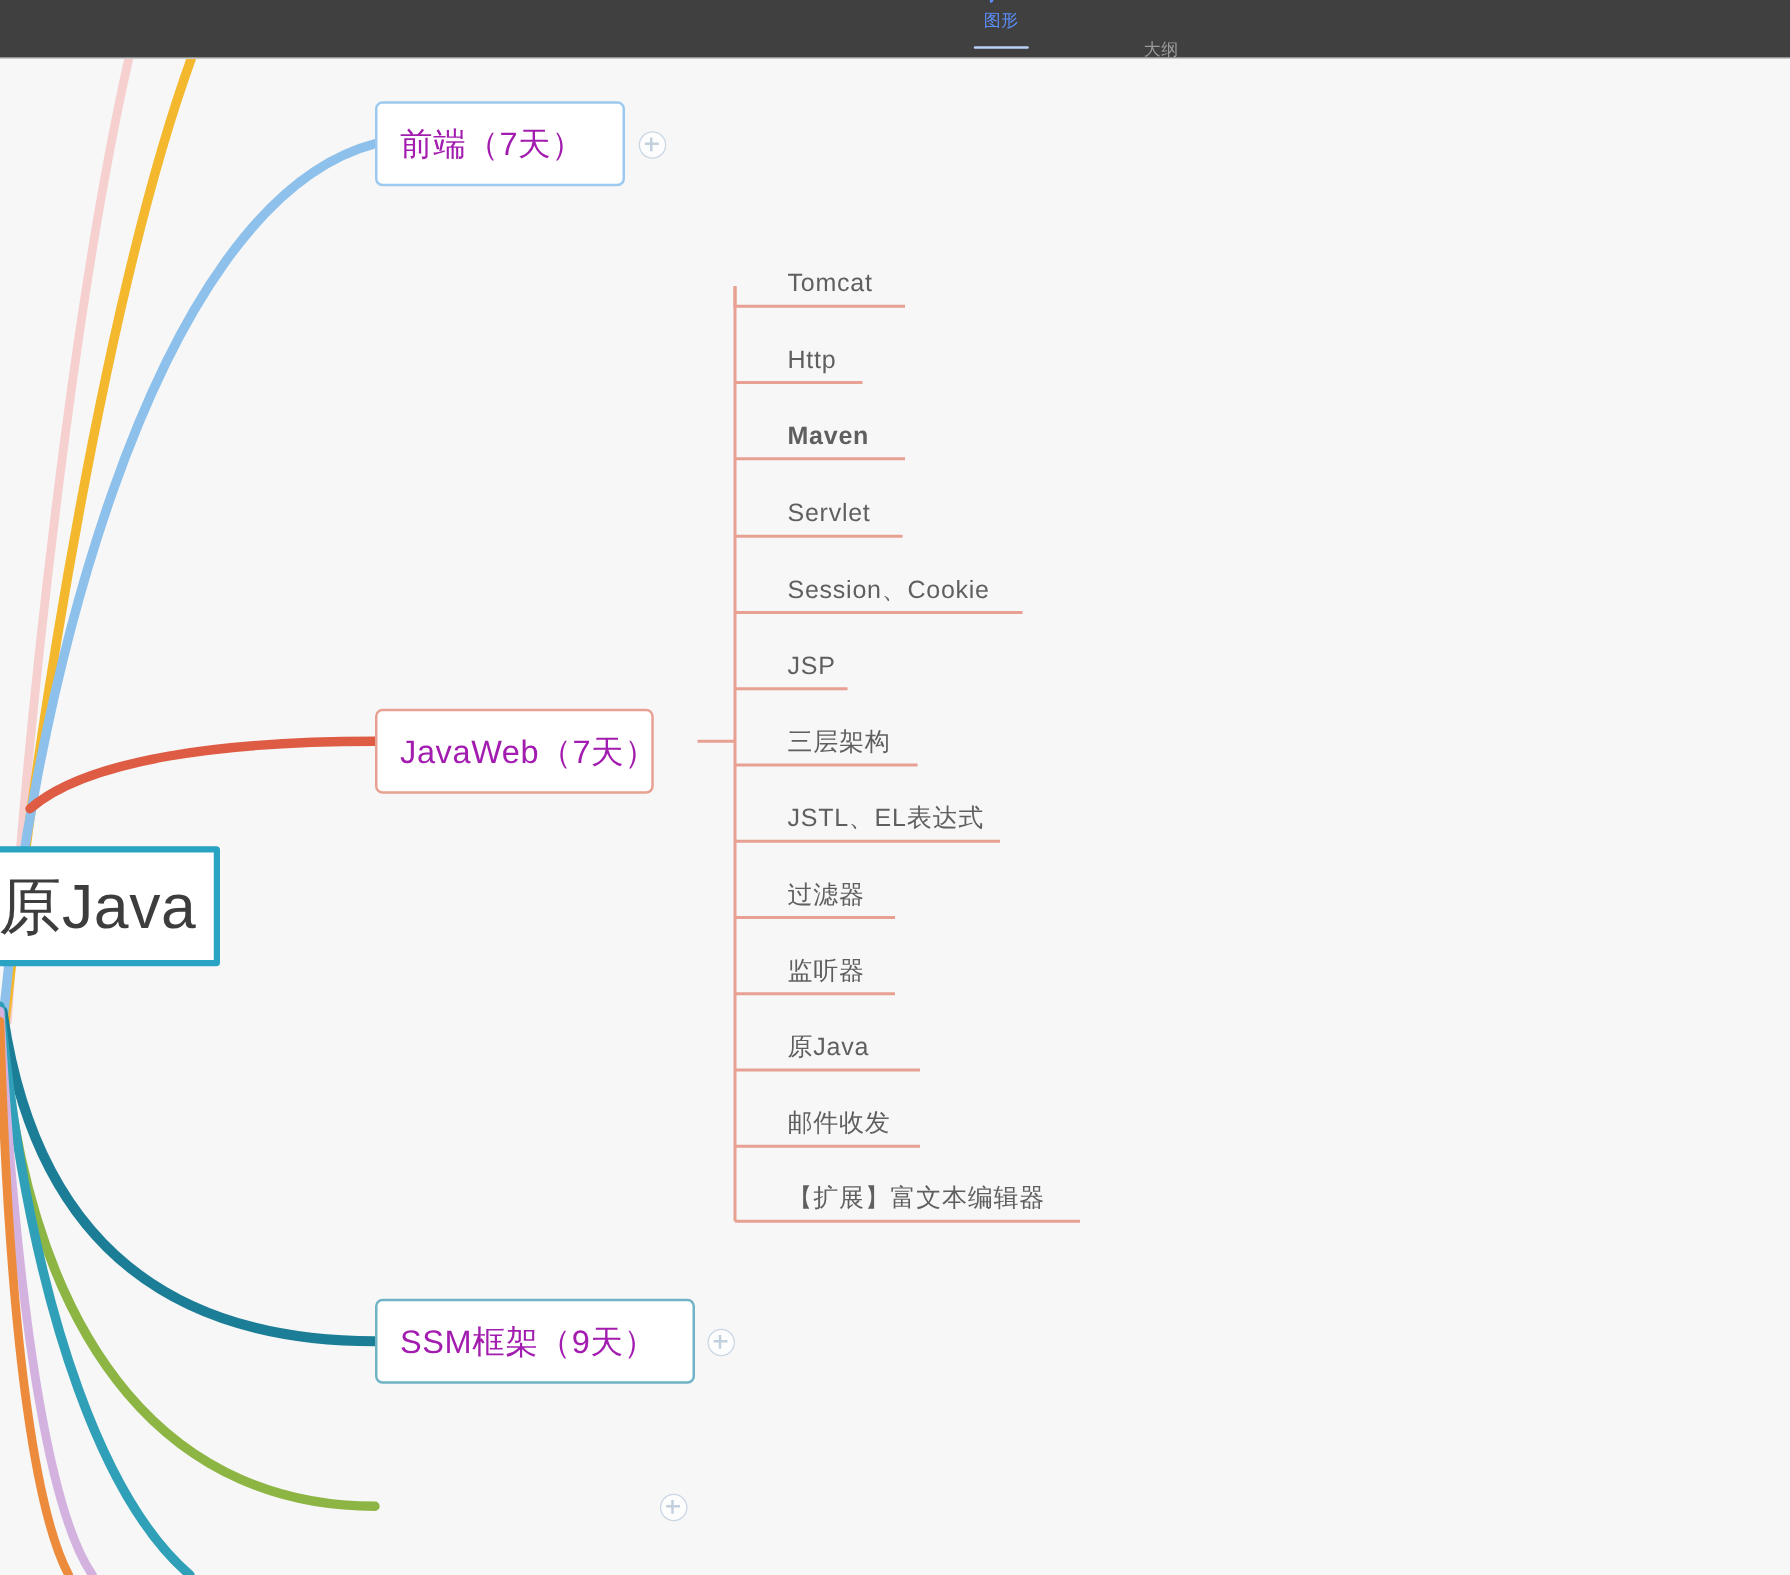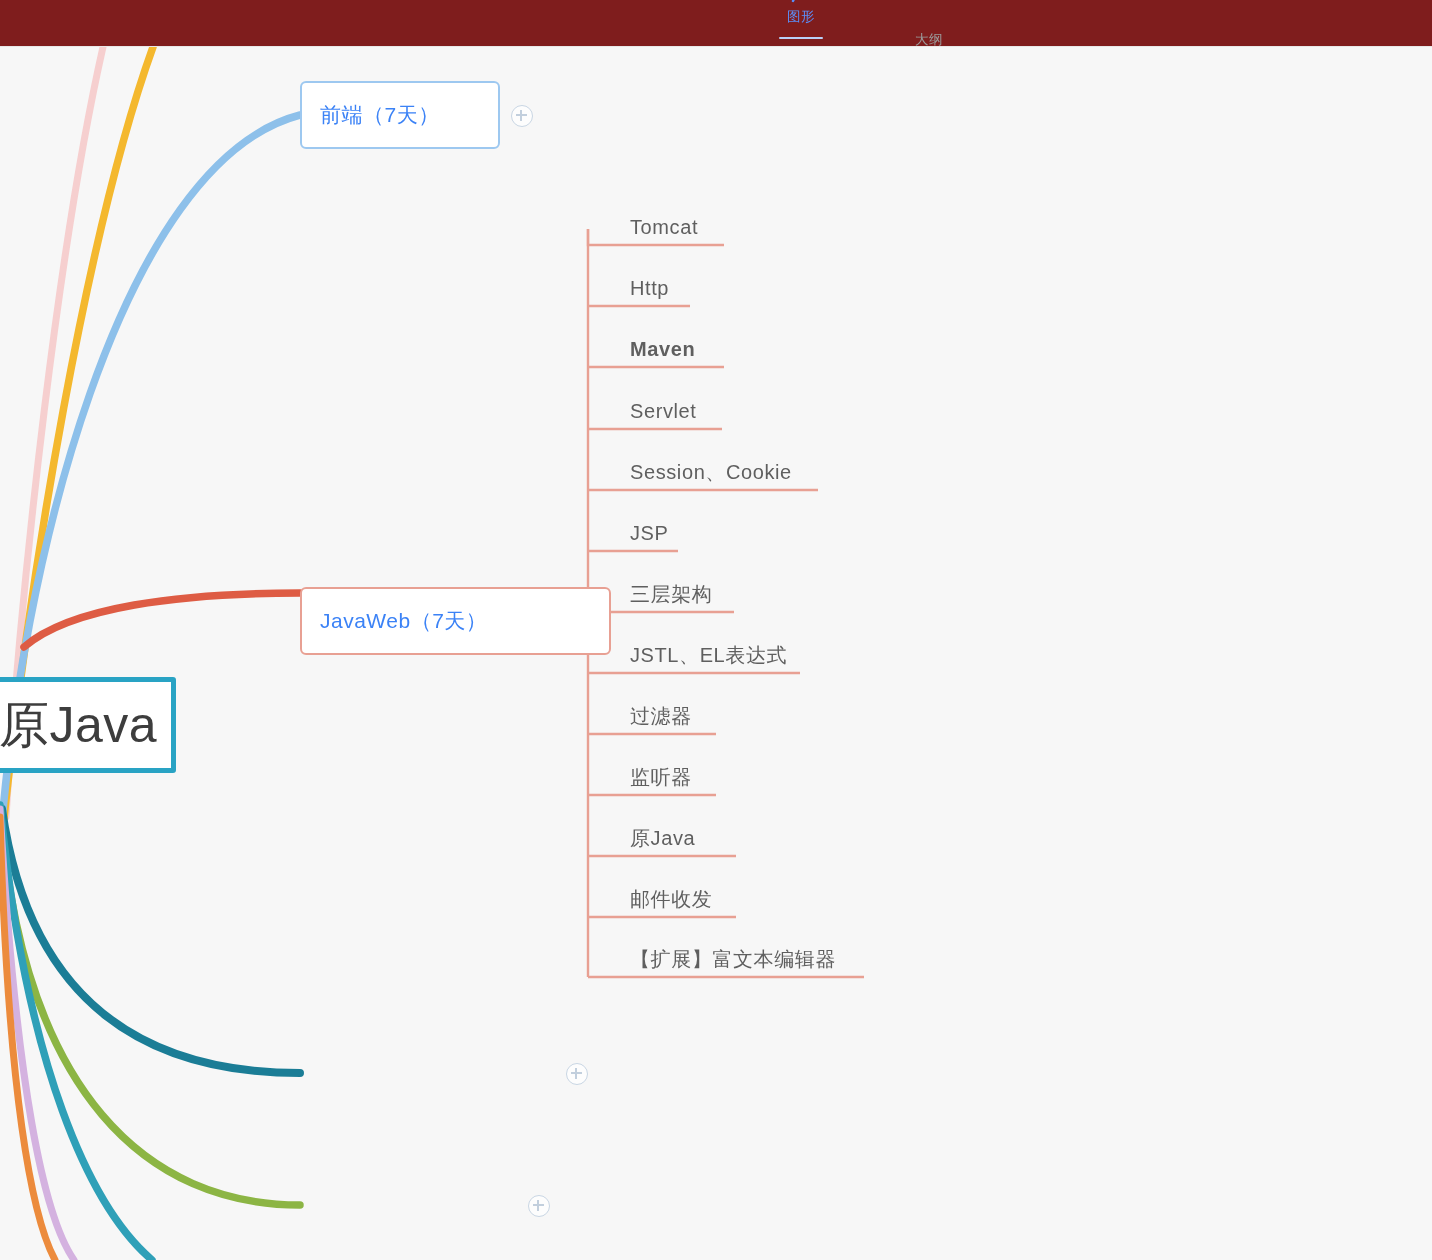--- a/index.html
+++ b/index.html
@@ -14,21 +14,21 @@
     font-family: "Liberation Sans", "DejaVu Sans", sans-serif;
     position: relative;
   }
 
   
   #app-header {
     position: absolute;
     left: 0; top: 0;
     width: 1432px;
     height: 47px;
-    background: #7f1d1d;
+    background: #404040;
     border-bottom: 1px solid #e8e8e8;
     box-sizing: border-box;
     z-index: 40;
   }
   .tabstrip {
     position: absolute;
     left: 770px;
     top: 0;
     height: 46px;
     display: flex;
@@ -87,22 +87,22 @@
   
   .node {
     position: absolute;
     background: #ffffff;
     box-sizing: border-box;
     display: flex;
     align-items: center;
     white-space: nowrap;
   }
   .node-label {
-    font-size: 21px;
-    color: #3b82f6;
+    font-size: 26px;
+    color: #a21caf;
     letter-spacing: 0.5px;
   }
   .node-root {
     border: 5px solid #29a3c4;
     border-radius: 3px;
     padding: 0 14px;
     height: 96px;
   }
   .node-root .node-label { font-size: 50px; color: #3d3d3d; }
   .node-topic {
@@ -217,35 +217,38 @@
 
   <div class="node node-root" style="left:-20px; top:630px;">
     <span class="node-label">原Java</span>
   </div>
 
   <div class="node node-topic blue" style="left:300px; top:34px; width:200px;">
     <span class="node-label">前端（7天）</span>
   </div>
   <div class="expander" style="left:511px; top:58px;"></div>
 
-  <div class="node node-topic red" style="left:300px; top:540px; width:311px;">
+  <div class="node node-topic red" style="left:300px; top:520px; width:223px;">
     <span class="node-label">JavaWeb（7天）</span>
   </div>
 
   <div class="leaf" style="left:630px; top:167px;">Tomcat</div>
   <div class="leaf" style="left:630px; top:228px;">Http</div>
   <div class="leaf" style="left:630px; top:289px;font-weight:bold;">Maven</div>
   <div class="leaf" style="left:630px; top:351px;">Servlet</div>
   <div class="leaf" style="left:630px; top:412px;">Session、Cookie</div>
   <div class="leaf" style="left:630px; top:473px;">JSP</div>
   <div class="leaf" style="left:630px; top:534px;">三层架构</div>
   <div class="leaf" style="left:630px; top:595px;">JSTL、EL表达式</div>
   <div class="leaf" style="left:630px; top:656px;">过滤器</div>
   <div class="leaf" style="left:630px; top:717px;">监听器</div>
   <div class="leaf" style="left:630px; top:778px;">原Java</div>
   <div class="leaf" style="left:630px; top:839px;">邮件收发</div>
   <div class="leaf" style="left:630px; top:899px;">【扩展】富文本编辑器</div>
 
+  <div class="node node-topic teal" style="left:300px; top:992px; width:256px;">
+    <span class="node-label">SSM框架（9天）</span>
+  </div>
   <div class="expander" style="left:566px; top:1016px;"></div>
 
   <div class="expander" style="left:528px; top:1148px;"></div>
 
 </div>
 
 </body></html>

